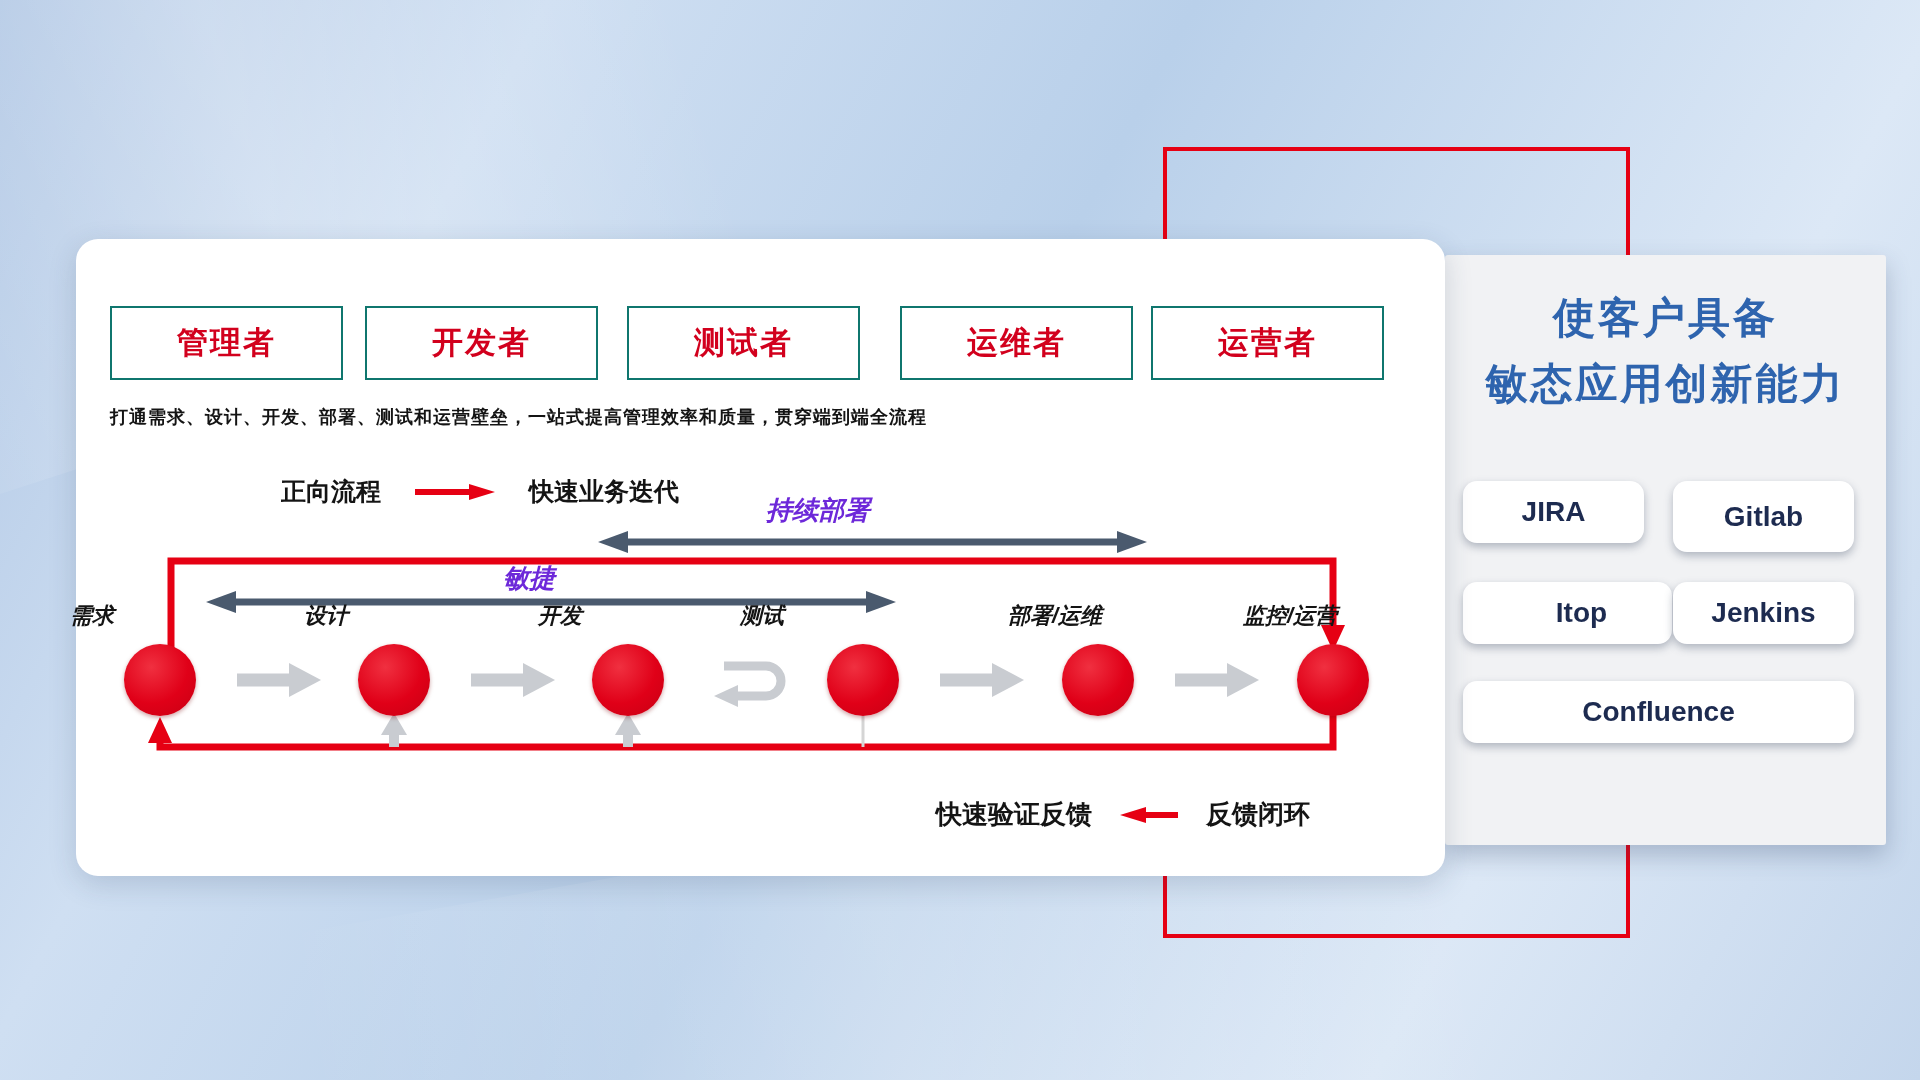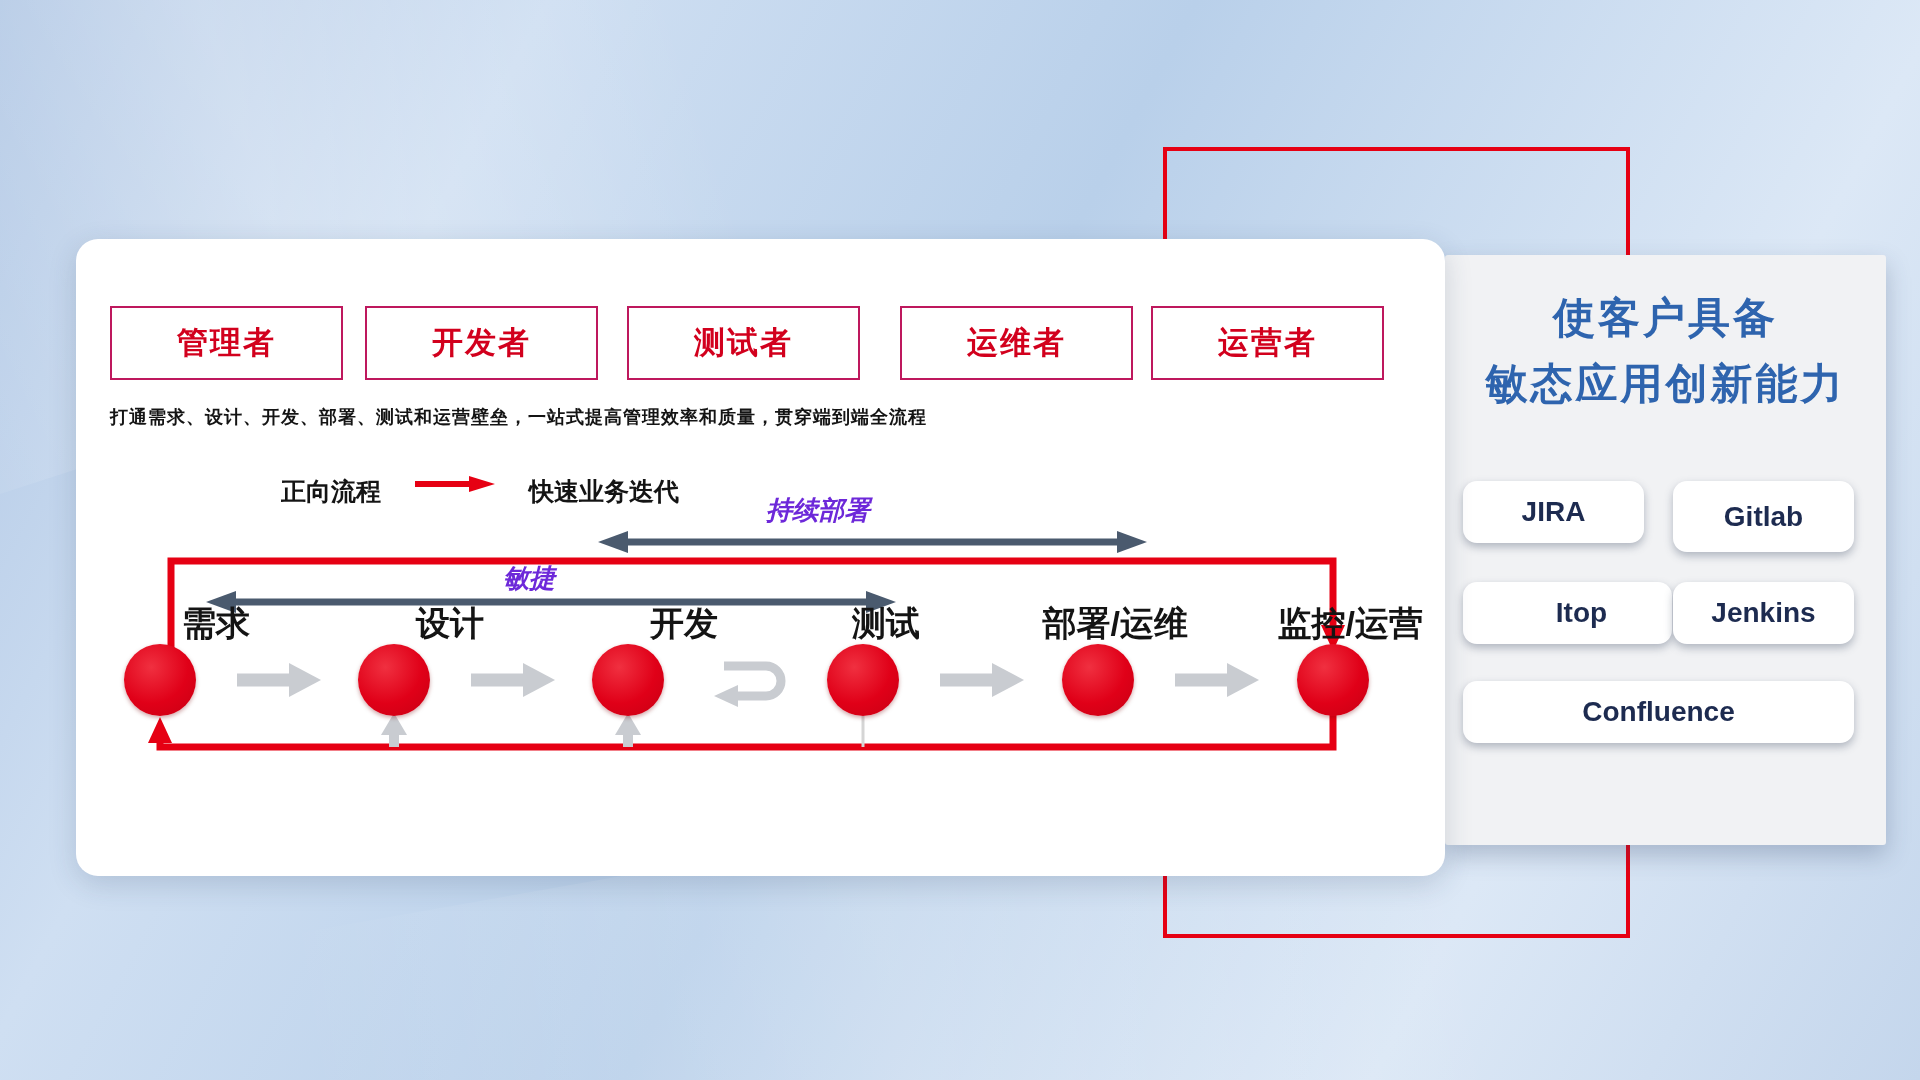--- a/index.html
+++ b/index.html
@@ -31,46 +31,46 @@
   .side-panel{
     position:absolute;left:1445px;top:255px;width:441px;height:590px;
     background:#f1f2f4;z-index:2;border-radius:3px;
     box-shadow:0 10px 24px rgba(45,65,100,.28);
     text-align:center;
   }
 
   
   .role-box{
     position:absolute;top:67px;width:233px;height:74px;
-    border:2px solid #be185d;display:flex;align-items:center;justify-content:center;
+    border:2px solid #0f766e;display:flex;align-items:center;justify-content:center;
     color:#d2001d;font-size:31px;font-weight:bold;letter-spacing:2px;
     background:#fff;box-sizing:border-box;
   }
 
   .desc-line{
     position:absolute;left:34px;top:166px;width:1320px;
     font-size:18px;font-weight:bold;color:#141414;letter-spacing:1px;white-space:nowrap;
   }
 
   .legend-row{
-    position:absolute;left:205px;top:236px;display:flex;gap:32px;
+    position:absolute;left:205px;top:236px;display:flex;align-items:center;gap:32px;
   }
   .legend-text{font-size:25px;font-weight:bold;color:#141414;}
 
   .span-label{
     position:absolute;text-align:left;font-size:26px;font-weight:bold;color:#6d28d9;font-style:italic;
   }
   .cd-label{left:690px;top:254px;width:200px;}
   .agile-label{left:427px;top:322px;width:120px;}
 
   .diagram-svg{position:absolute;left:0;top:0;width:1369px;height:637px;z-index:1;pointer-events:none;}
 
   .step-label{
-    position:absolute;top:362px;width:180px;text-align:right;z-index:2;
-    font-size:34px;font-weight:bold;color:#141414;white-space:nowrap;
+    position:absolute;top:362px;width:180px;text-align:left;z-index:2;
+    font-size:22px;font-weight:bold;color:#141414;white-space:nowrap;font-style:italic;
   }
   .step-circle{
     position:absolute;top:405px;width:72px;height:72px;border-radius:50%;z-index:2;
     background:radial-gradient(circle at 38% 32%,#f03040 0%,#e00018 55%,#c70013 100%);
     box-shadow:0 2px 4px rgba(120,0,10,.35);
   }
 
   .feedback-row{
     position:absolute;left:860px;top:558px;display:flex;align-items:center;gap:26px;z-index:2;
   }
@@ -199,20 +199,28 @@
   <div class="step-label" style="left:932px">部署/运维</div>
   <div class="step-label" style="left:1167px">监控/运营</div>
 
   <div class="step-circle" style="left:48px"></div>
   <div class="step-circle" style="left:282px"></div>
   <div class="step-circle" style="left:516px"></div>
   <div class="step-circle" style="left:751px"></div>
   <div class="step-circle" style="left:986px"></div>
   <div class="step-circle" style="left:1221px"></div>
 
+  <div class="feedback-row">
+    <span class="feedback-text">快速验证反馈</span>
+    <svg width="62" height="18" viewBox="0 0 62 18">
+      <polygon points="2,9 28,1 28,17" fill="#e60013"></polygon>
+      <line x1="26" y1="9" x2="60" y2="9" stroke="#e60013" stroke-width="6"></line>
+    </svg>
+    <span class="feedback-text">反馈闭环</span>
+  </div>
 
 </div>
 
 <div class="side-panel">
   <div class="panel-title line1">使客户具备</div>
   <div class="panel-title line2">敏态应用创新能力</div>
 
   <div class="tool-btn btn-jira">JIRA</div>
   <div class="tool-btn btn-gitlab">Gitlab</div>
   <div class="tool-btn btn-itop">Itop</div>

